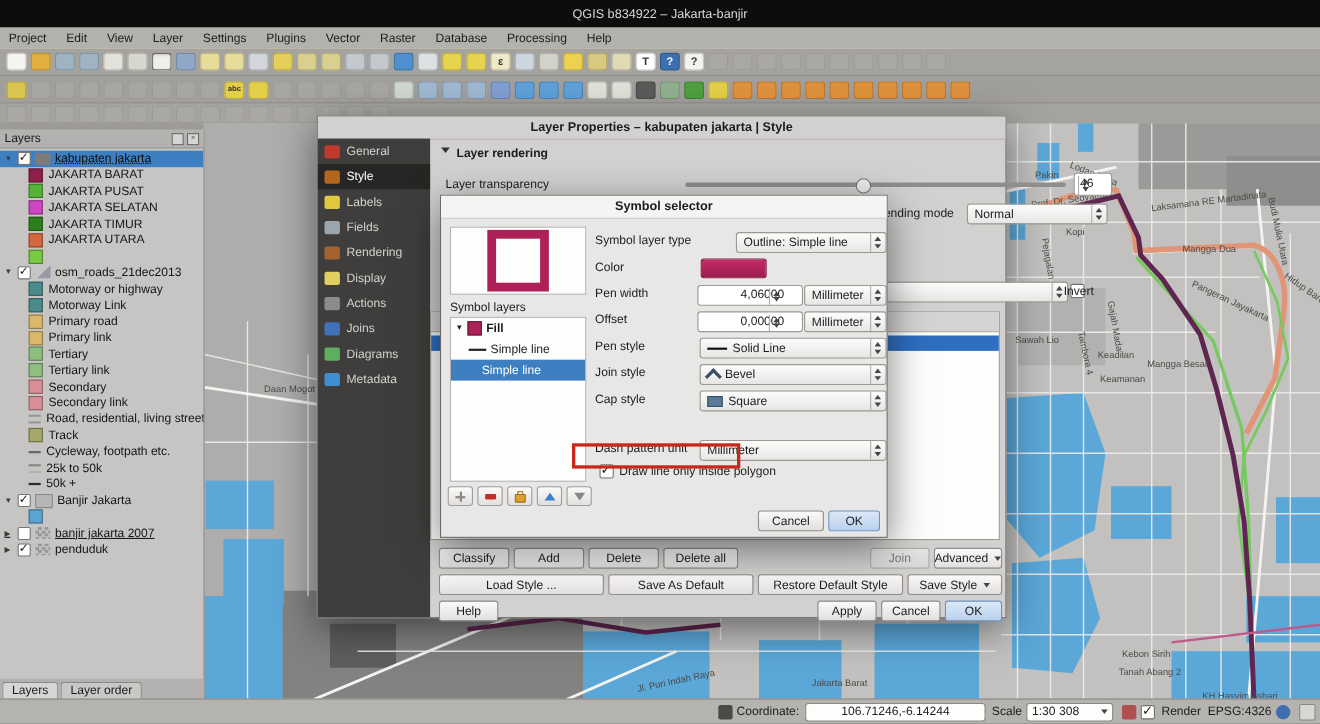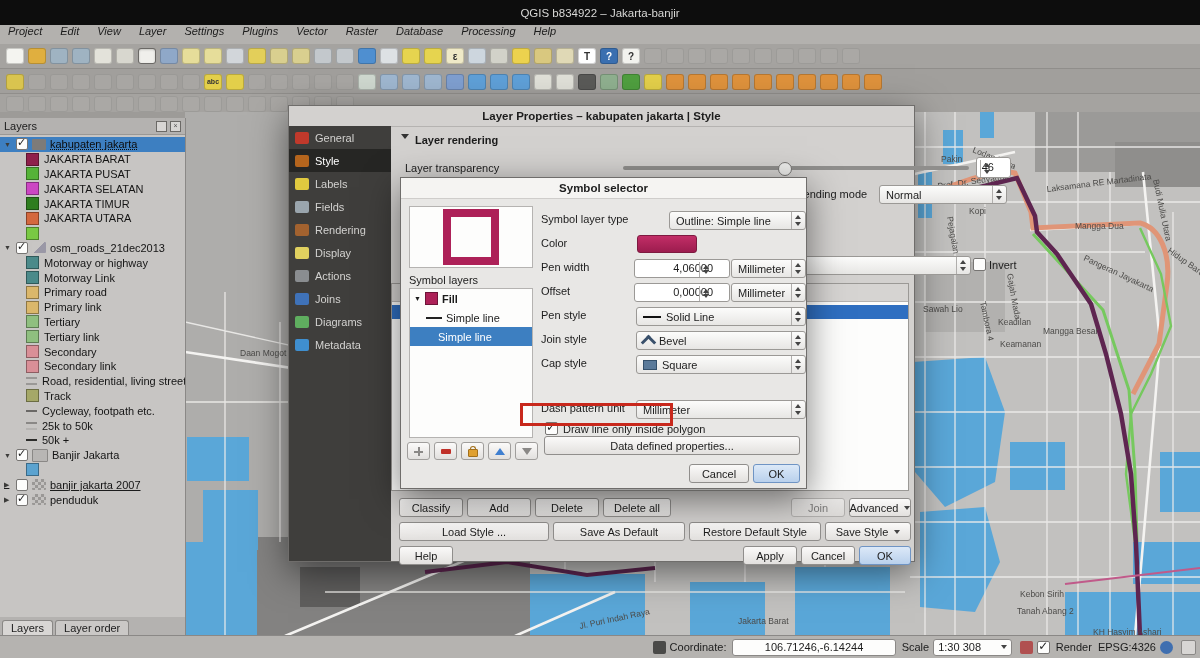--- a/index.html
+++ b/index.html
@@ -3,21 +3,21 @@
 <meta charset="utf-8">
 <style>
   html,body{margin:0;padding:0;background:#555;}
   #app{position:relative;width:1200px;height:658px;overflow:hidden;
        font-family:"Liberation Sans","DejaVu Sans",sans-serif;font-size:11px;color:#1c1c1c;
        background:#a8a6a3;}
   
   #titlebar{position:absolute;left:0;top:0;right:0;height:25px;background:#0d0d0d;color:#d8d8d6;
             display:flex;align-items:center;justify-content:center;font-size:11.5px;}
   #menubar{position:absolute;left:0;top:25px;right:0;height:19px;background:#b3b1ae;
-           display:flex;padding-left:8px;gap:18px;border-bottom:2px solid #fef9c3;font-style:italic;}
+           display:flex;align-items:center;padding-left:8px;gap:18px;border-bottom:2px solid #fef9c3;}
   .menu-item{cursor:default;}
   .toolbar{position:absolute;left:0;right:0;display:flex;align-items:center;padding-left:6px;}
   #tb1{top:44px;height:24px;background:#a5a3a0;}
   #tb2{top:68px;height:25px;background:#a19f9c;border-top:1px solid #908e8b;}
   #tb3{top:93px;height:19px;background:#a5a3a0;border-top:1px solid #908e8b;}
   .tbi{width:18px;height:16px;border-radius:3px;margin-right:4px;flex:0 0 auto;
        display:flex;align-items:center;justify-content:center;font-size:10px;font-weight:bold;color:#333;
        box-shadow:inset 0 0 0 1px rgba(0,0,0,.18);}
   .tbi.dis{opacity:.42;}
   .tbi.pressed{box-shadow:inset 0 0 0 1px #6b6966, inset 0 1px 3px rgba(0,0,0,.35);}
@@ -519,21 +519,21 @@
       </div>
       <span style="position:absolute;left:363px;top:62px">Feature blending mode</span>
       <div class="combo" style="left:488px;top:59px;width:120px">
         <span>Normal</span>
         <span class="spinner"></span>
       </div>
       <div class="combo" style="left:412px;top:130px;width:160px">
         <span class="spinner"></span>
       </div>
       <span class="cbsq" style="position:absolute;left:582px;top:132px"></span>
-      <span style="position:absolute;left:598px;top:133px">Invert</span>
+      <span style="position:absolute;left:576px;top:133px">Invert</span>
       <div id="lp-table">
         <div class="thead"></div>
         <div class="selrow"></div>
       </div>
       <div class="btn" style="left:8px;top:372px;width:62px">
           <span>Classify</span>
         </div>
       <div class="btn" style="left:76px;top:372px;width:62px">
           <span>Add</span>
         </div>
@@ -677,23 +677,20 @@
       <span class="flabel">Dash pattern unit</span>
       <div class="combo" style="left:235px;top:0;width:162px">
         <span>Millimeter</span>
         <span class="spinner"></span>
       </div>
     </div>
     <div class="srow" style="top:243px">
       <span class="cbsq checked" style="position:absolute;left:144px;top:1px"></span>
       <span style="position:absolute;left:162px;top:2px">Draw line only inside polygon</span>
     </div>
-    <div class="btn" style="left:143px;top:258px;width:254px">
-        <span>Data defined properties...</span>
-      </div>
     <div class="btn" style="left:288px;top:286px;width:58px">
         <span>Cancel</span>
       </div>
     <div class="btn primary" style="left:352px;top:286px;width:45px">
         <span>OK</span>
       </div>
   </div>
 
   <div id="annotation-rect"></div>
 

